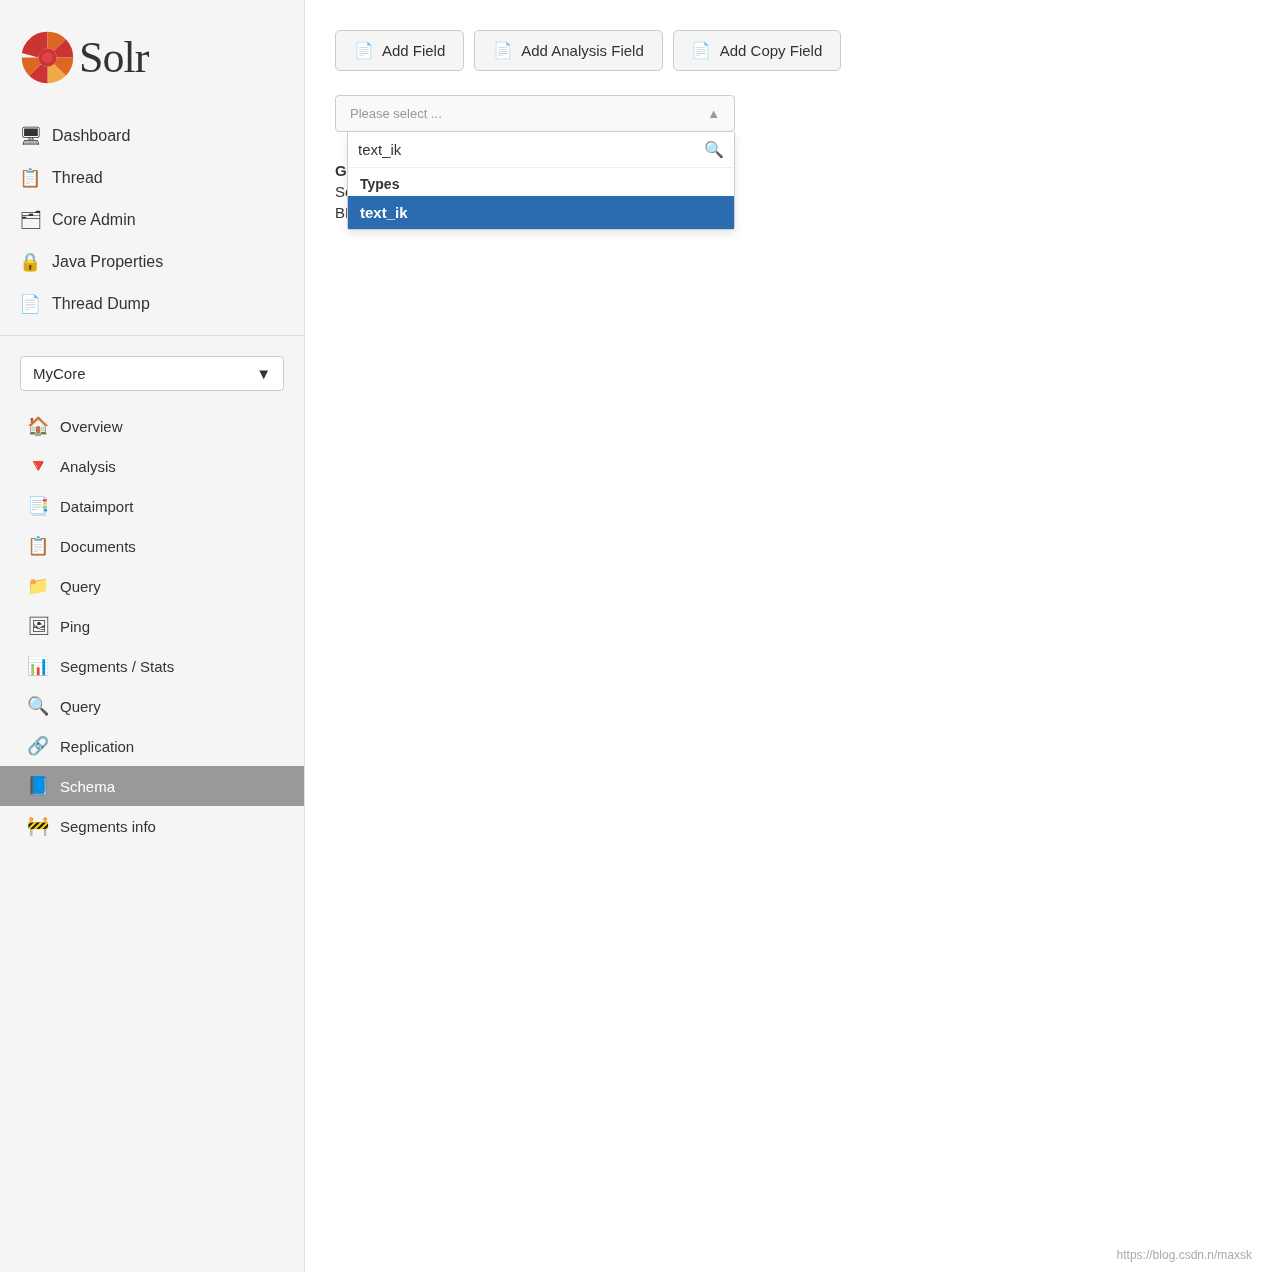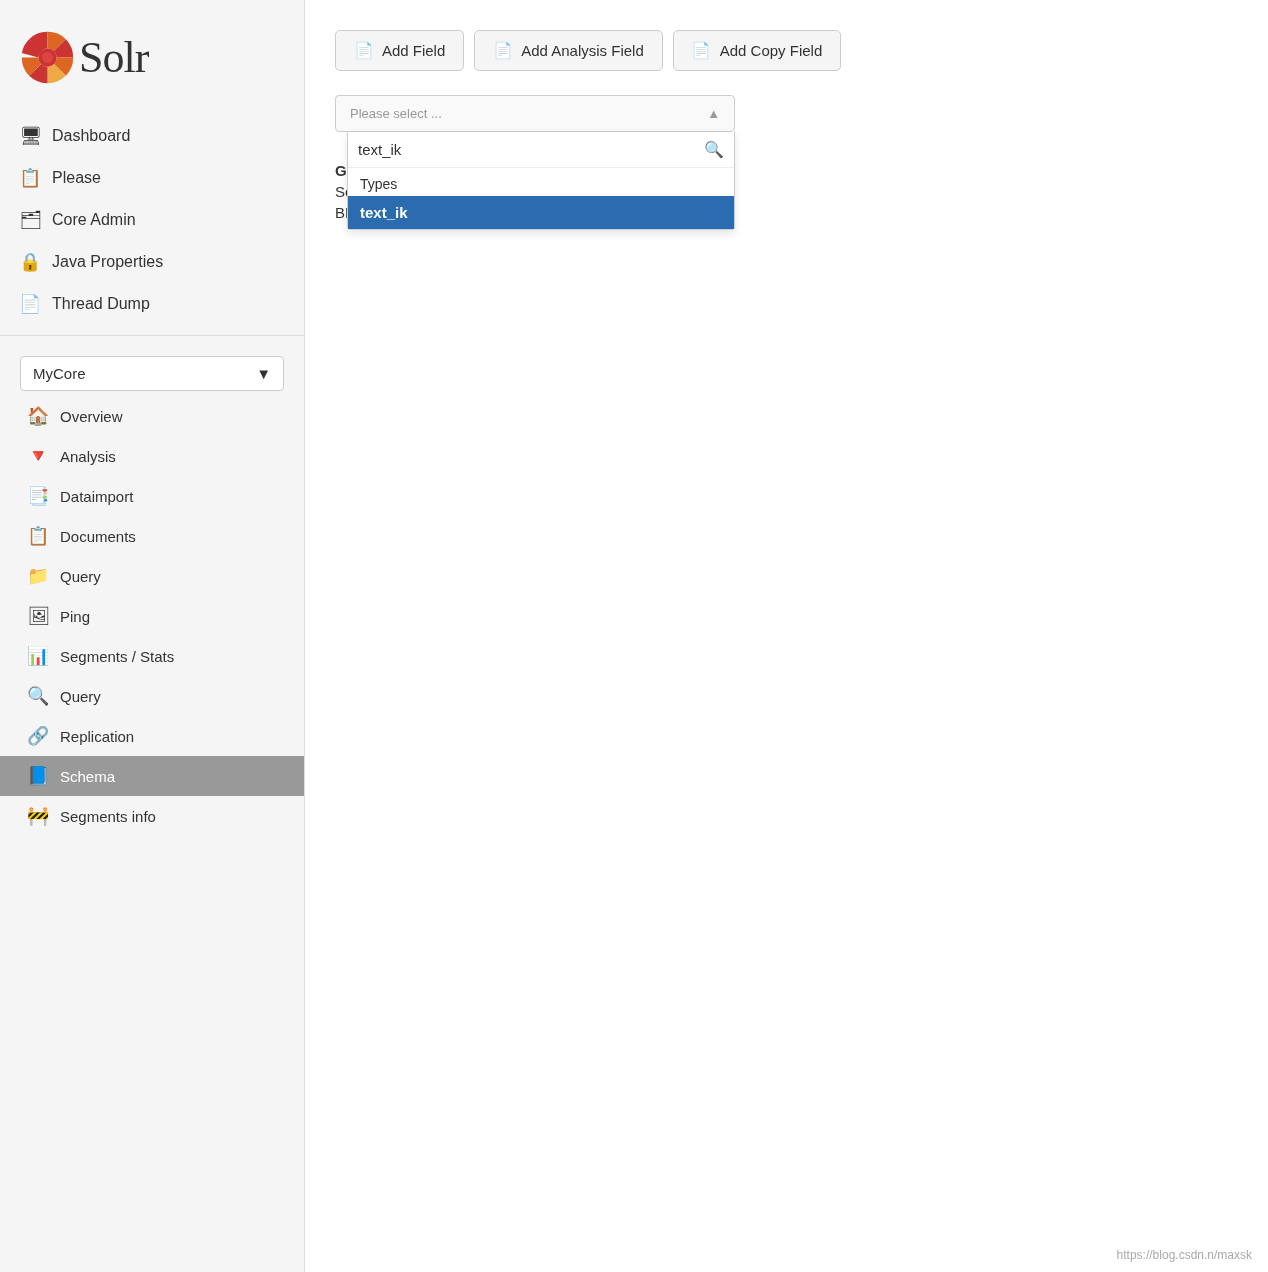--- a/index.html
+++ b/index.html
@@ -69,21 +69,21 @@
     }
 
     .divider {
       height: 1px;
       background: #ddd;
       margin: 10px 0;
     }
 
     
     .core-selector {
-      margin: 10px 20px 5px 20px;
+      margin: 10px 20px 15px 20px;
     }
     .core-dropdown {
       width: 100%;
       padding: 8px 12px;
       background: #fff;
       border: 1px solid #ccc;
       border-radius: 4px;
       font-size: 15px;
       color: #333;
       display: flex;
@@ -192,21 +192,21 @@
       background: none;
       border: none;
       cursor: pointer;
       color: #888;
       font-size: 16px;
     }
 
     .dropdown-group-label {
       padding: 8px 12px 4px 12px;
       font-size: 14px;
-      font-weight: normal;
+      font-weight: bold;
       color: #333;
     }
 
     .dropdown-option {
       padding: 8px 12px;
       font-size: 15px;
       cursor: pointer;
       color: #333;
     }
     .dropdown-option.selected {
@@ -277,21 +277,21 @@
     </div>
   </div>
 
   <nav>
     <div class="nav-item">
       <span class="nav-icon">🖥</span>
       <span>Dashboard</span>
     </div>
     <div class="nav-item">
       <span class="nav-icon">📋</span>
-      <span>Please</span>
+      <span>Thread</span>
     </div>
     <div class="nav-item">
       <span class="nav-icon">🗂</span>
       <span>Core Admin</span>
     </div>
     <div class="nav-item">
       <span class="nav-icon">🔒</span>
       <span>Java Properties</span>
     </div>
     <div class="nav-item">

